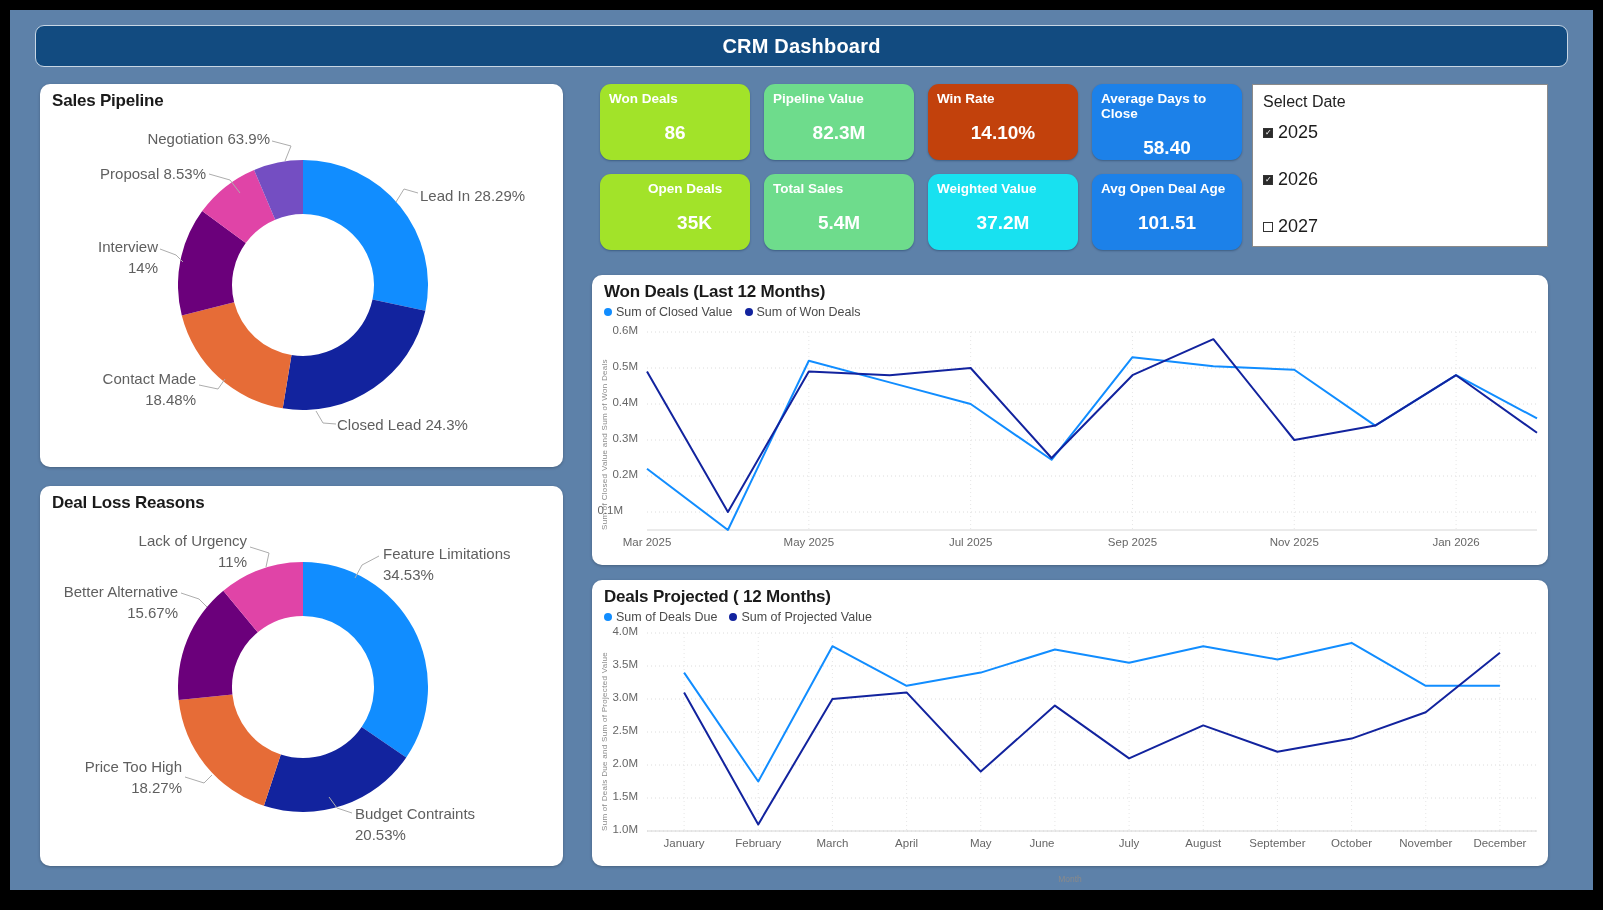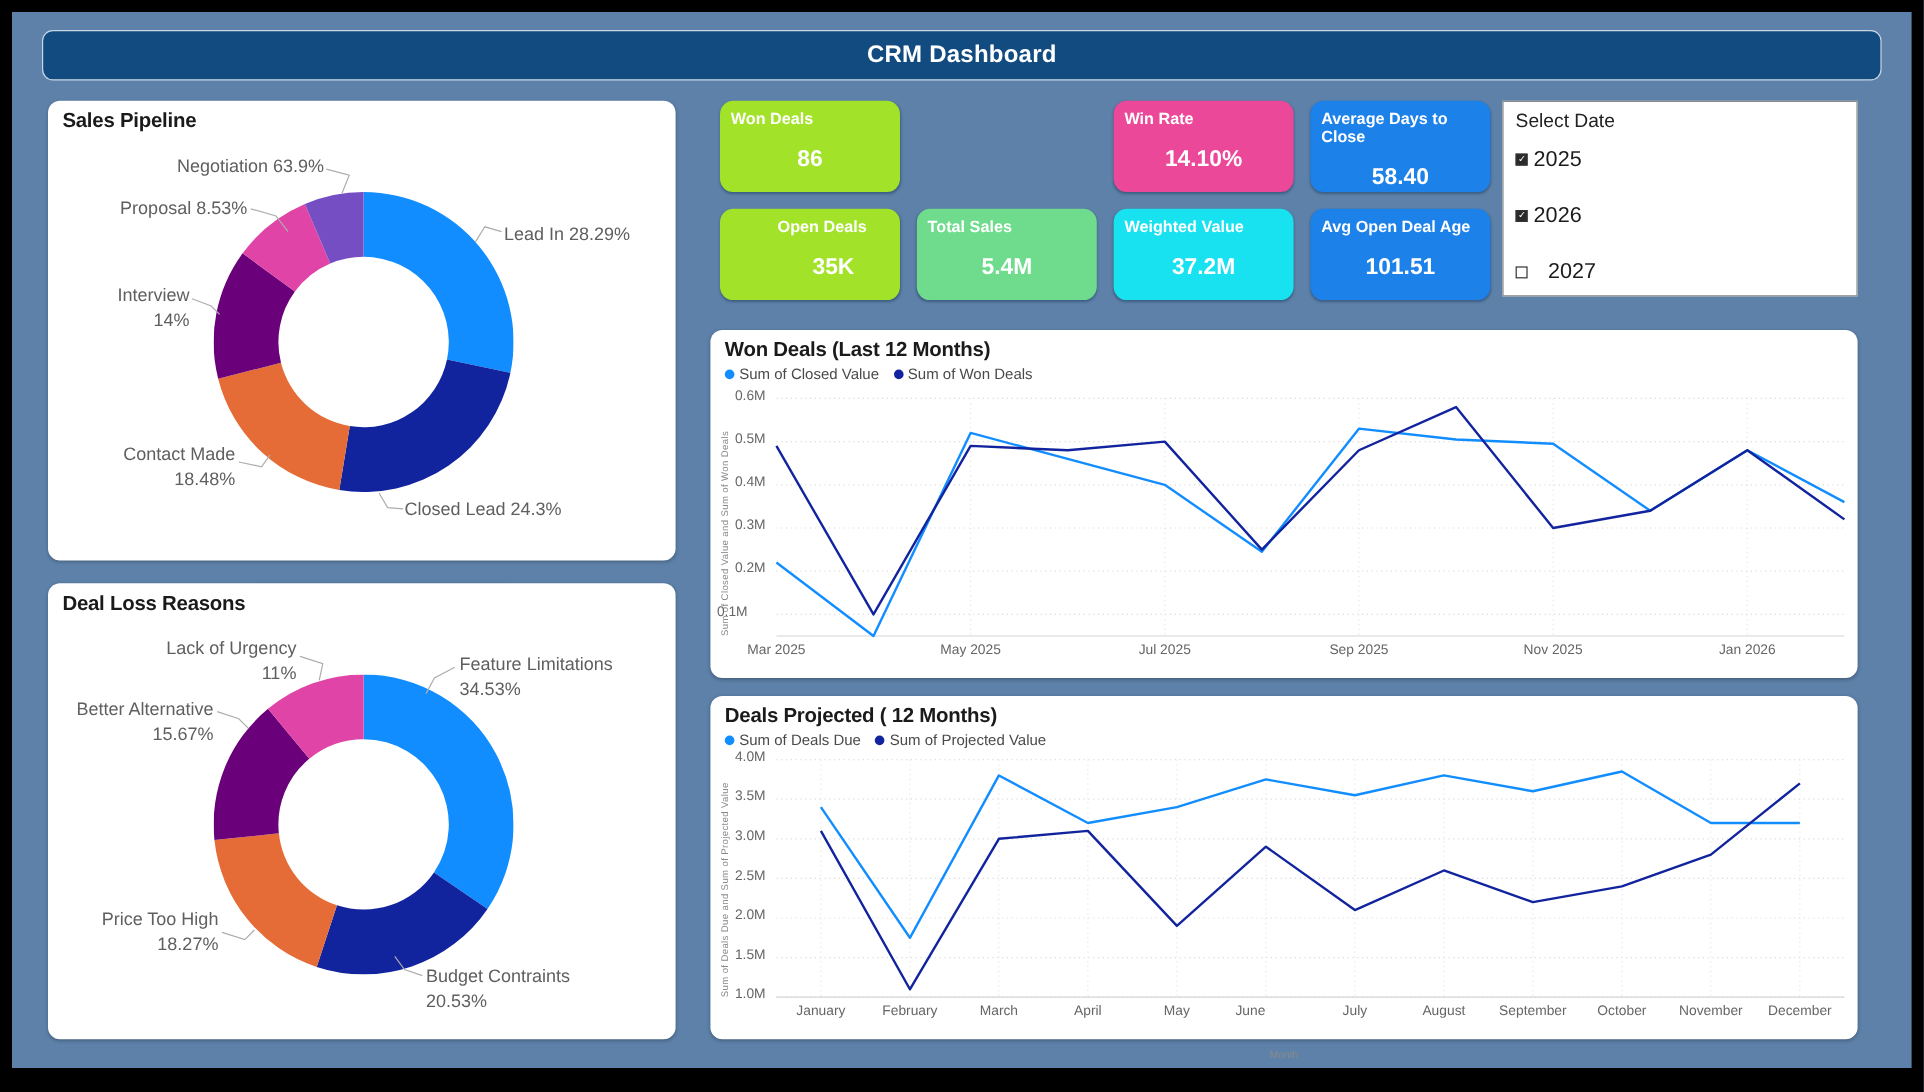--- a/index.html
+++ b/index.html
@@ -133,21 +133,25 @@
     <div class="callout l-lack">
         <span>Lack of Urgency</span>
         <span>11%</span>
       </div>
   </div>
 
   <div class="kpi" style="left: 590px; top: 74px; background: rgb(162, 227, 41);">
       <div class="k-label">Won Deals</div>
       <div class="k-value">86</div>
     </div>
-  <div class="kpi" style="left: 918px; top: 74px; background: #ec4899;">
+  <div class="kpi" style="left: 754px; top: 74px; background: rgb(110, 220, 140);">
+      <div class="k-label">Pipeline Value</div>
+      <div class="k-value">82.3M</div>
+    </div>
+  <div class="kpi" style="left: 918px; top: 74px; background: #c2410c;">
       <div class="k-label">Win Rate</div>
       <div class="k-value">14.10%</div>
     </div>
   <div class="kpi" style="left: 1082px; top: 74px; background: rgb(28, 129, 233);">
       <div class="k-label">Average Days to Close</div>
       <div class="k-value">58.40</div>
     </div>
   <div class="kpi" style="left: 590px; top: 164px; background: rgb(162, 227, 41); padding-left: 48px;">
       <div class="k-label">Open Deals</div>
       <div class="k-value">35K</div>
@@ -168,21 +172,21 @@
   <div id="slicer">
     <div class="s-title">Select Date</div>
     <div class="s-item" style="top:37px;">
         <span class="cb checked"></span>
         <span class="s-year">2025</span>
       </div>
     <div class="s-item" style="top:84px;">
         <span class="cb checked"></span>
         <span class="s-year">2026</span>
       </div>
-    <div class="s-item" style="top:131px;gap:12px;">
+    <div class="s-item" style="top:131px;">
         <span class="cb"></span>
         <span class="s-year">2027</span>
       </div>
   </div>
 
   <div class="card" id="wondeals-card">
     <div class="card-title">Won Deals (Last 12 Months)</div>
     <div class="legend">
       <span class="li">
           <span class="dot" style="background: rgb(17, 141, 255);"></span>

